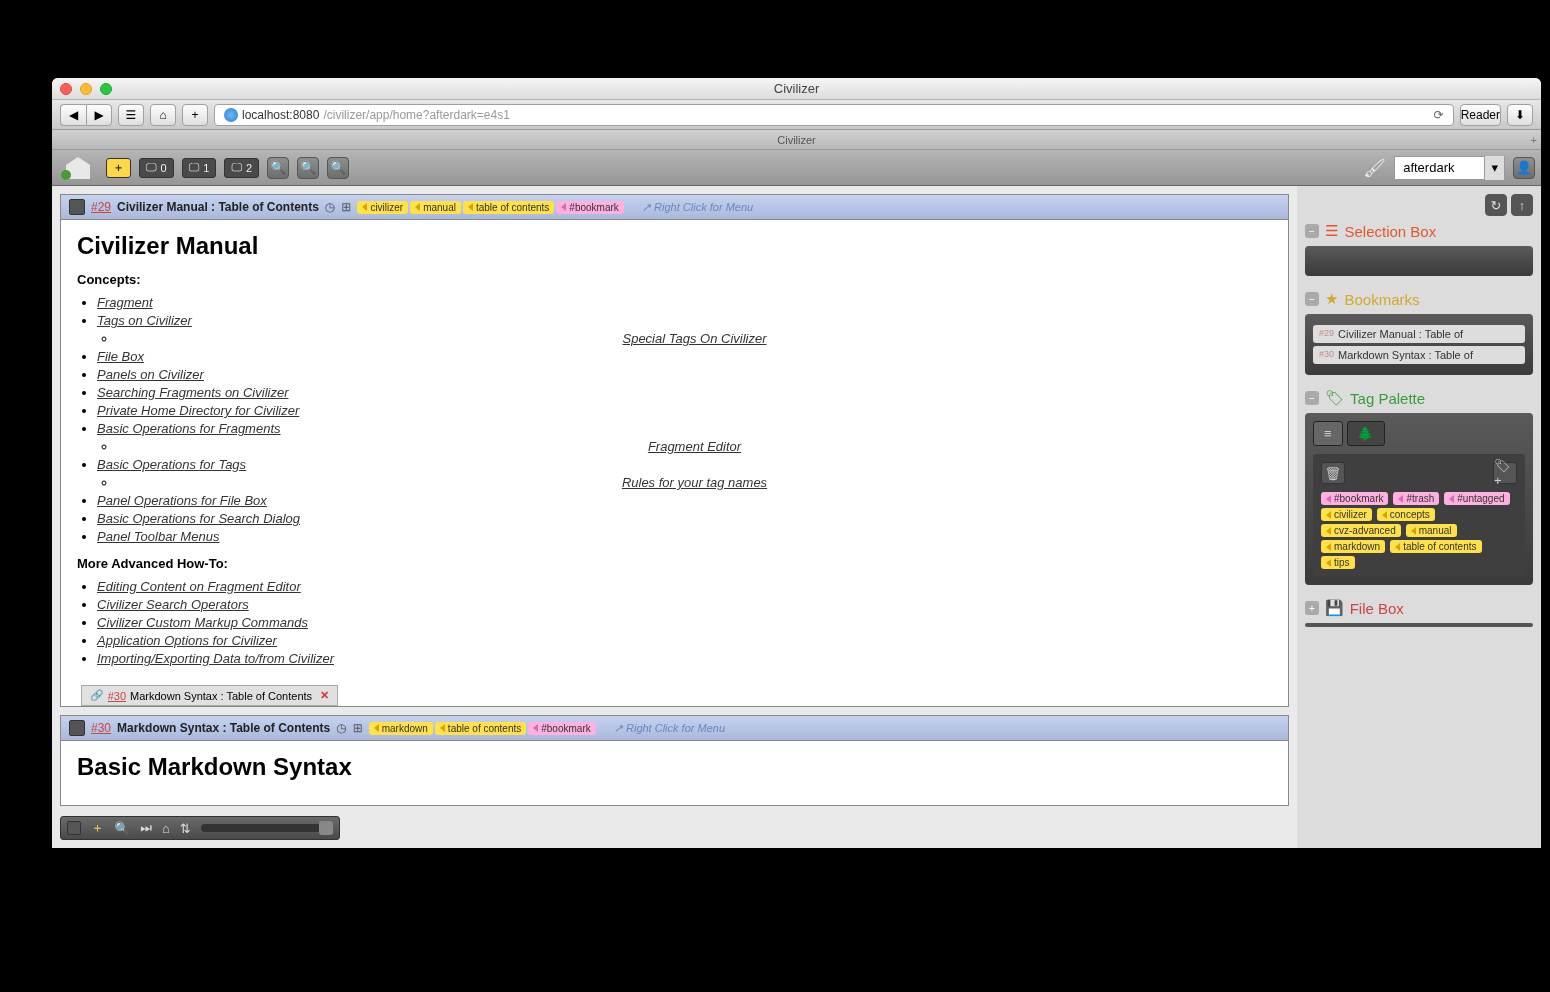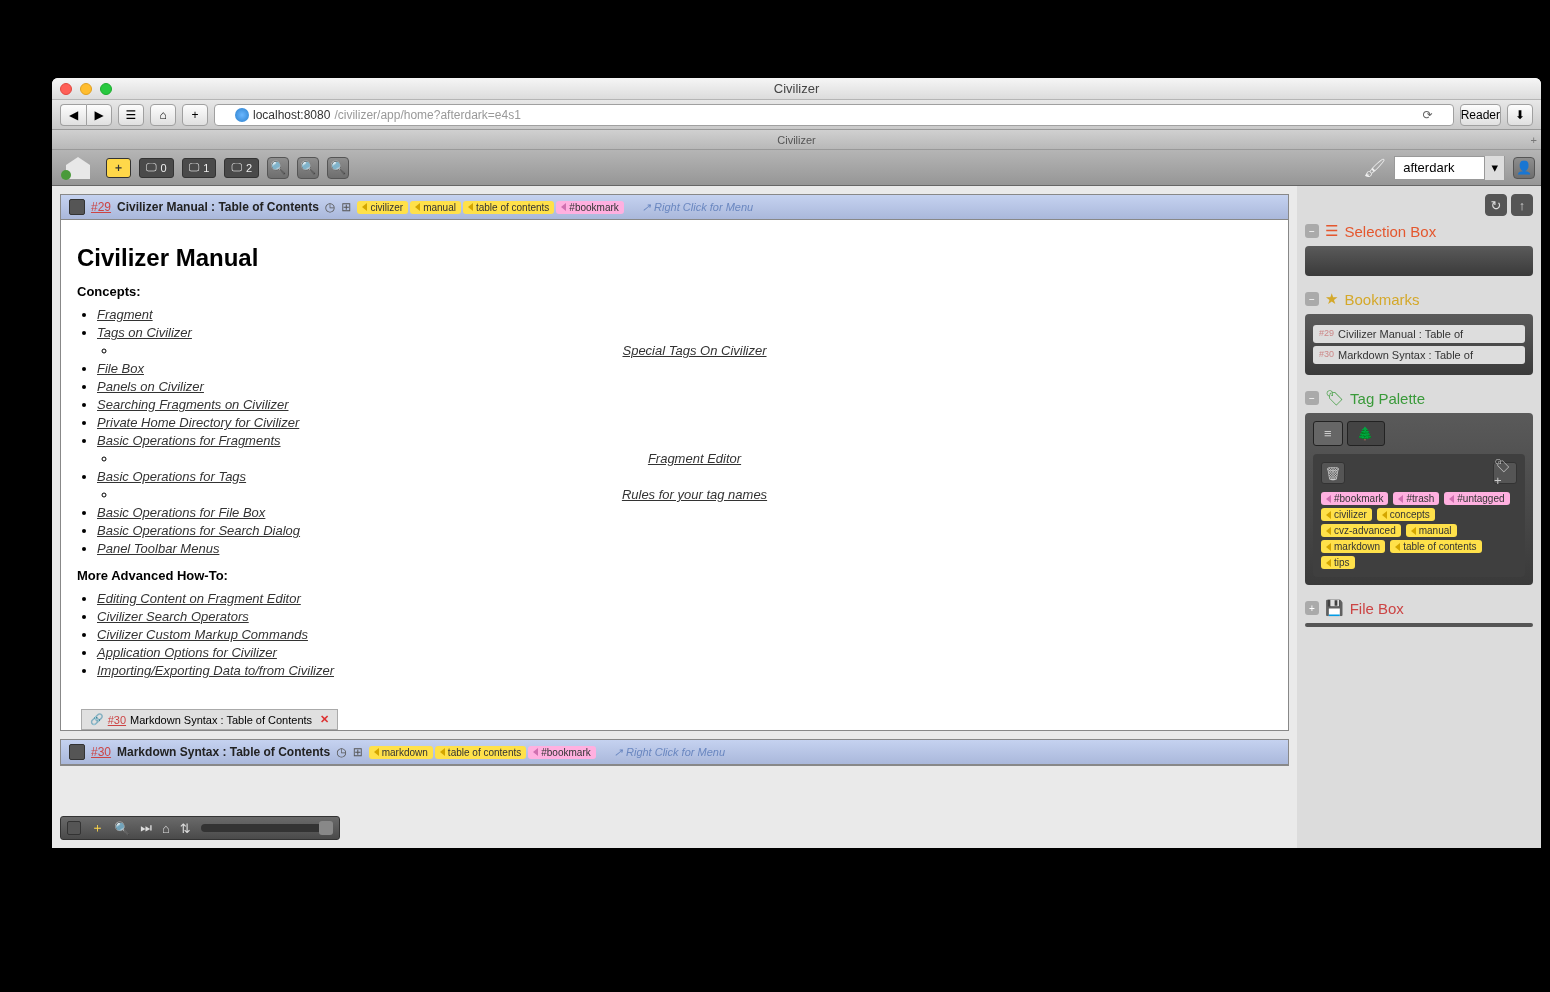--- a/index.html
+++ b/index.html
@@ -10,21 +10,21 @@
 .dot { width: 12px; height: 12px; border-radius: 50%; }
 .red { background: #ff5f57; border: 1px solid #e1483f; }
 .yellow { background: #ffbd2e; border: 1px solid #dfa022; }
 .green { background: #28c940; border: 1px solid #1dac2e; }
 .wintitle { position: absolute; left: 0; right: 0; text-align: center; font-size: 13px; color: #444; }
 .toolbar { height: 30px; background: linear-gradient(#e8e8e8, #c9c9c9); border-bottom: 1px solid #999; display: flex; align-items: center; padding: 0 8px; gap: 6px; }
 .tbtn { background: linear-gradient(#fdfdfd,#e0e0e0); border: 1px solid #a0a0a0; border-radius: 4px; height: 22px; min-width: 26px; display: flex; align-items: center; justify-content: center; font-size: 12px; cursor: pointer; }
 .nav-group { display: flex; }
 .nav-group .tbtn:first-child { border-radius: 4px 0 0 4px; border-right: none; }
 .nav-group .tbtn:last-child { border-radius: 0 4px 4px 0; }
-.urlbar { flex: 1; background: #fff; border: 1px solid #a0a0a0; border-radius: 4px; height: 22px; display: flex; align-items: center; padding: 0 20px; gap: 4px; font-size: 12px; color: #666; }
+.urlbar { flex: 1; background: #fff; border: 1px solid #a0a0a0; border-radius: 4px; height: 22px; display: flex; align-items: center; padding: 0 9px; gap: 4px; font-size: 12px; color: #666; }
 .urlbar .path { color: #333; }
 .urlbar .rest { color: #999; }
 .globe { width: 14px; height: 14px; border-radius: 50%; background: radial-gradient(#6ab7ff,#2a7fcc); }
 .tabbar { height: 20px; background: linear-gradient(#d0d0d0,#b8b8b8); display: flex; align-items: center; justify-content: center; font-size: 11px; color: #555; border-bottom: 1px solid #999; position: relative; }
 .tabbar .plus { position: absolute; right: 4px; color: #777; cursor: pointer; }
 .app-toolbar { height: 36px; background: linear-gradient(#b5b5b5,#969696); border-bottom: 1px solid #666; display: flex; align-items: center; padding: 0 6px; gap: 8px; }
 .logo { width: 40px; height: 28px; display: flex; align-items: center; justify-content: center; }
 .logo svg { width: 36px; height: 26px; }
 .sqbtn { background: #4a4a4a; color: #eee; border-radius: 3px; height: 20px; padding: 0 6px; display: flex; align-items: center; gap: 4px; font-size: 11px; cursor: pointer; border: 1px solid #333; }
 .addbtn { background: #ffd84a; color: #333; font-weight: bold; }
@@ -39,21 +39,21 @@
 .frag-header { background: linear-gradient(#c5d2f0,#aab8db); border-bottom: 1px solid #888; padding: 4px 8px; display: flex; align-items: center; gap: 6px; font-size: 12px; }
 .checkbox { width: 16px; height: 16px; background: #555; border: 1px solid #333; border-radius: 2px; cursor: pointer; }
 .frag-id { color: #c44; text-decoration: underline; cursor: pointer; }
 .frag-title { font-weight: bold; color: #222; }
 .tag { display: inline-flex; align-items: center; background: #ffe14a; color: #333; border-radius: 3px; padding: 1px 5px; font-size: 10px; margin-right: 2px; cursor: pointer; }
 .tag::before { content: ""; width: 0; height: 0; border-top: 4px solid transparent; border-bottom: 4px solid transparent; border-right: 5px solid #d4a600; margin-right: 3px; }
 .tag.pink { background: #ffb0e0; }
 .tag.pink::before { border-right-color: #d070b0; }
 .right-click { color: #6a87c0; font-style: italic; font-size: 11px; margin-left: 10px; text-align: right; }
 .right-click::before { content: "↗ "; }
-.body { padding: 24px 16px; }
+.body { padding: 12px 16px; }
 .body h1 { font-size: 24px; margin-bottom: 12px; font-weight: 600; }
 .body h4 { font-size: 13px; margin: 12px 0 8px; }
 .body ul { margin-left: 20px; font-style: italic; }
 .body ul ul { margin-left: 20px; text-align: center; }
 .body li { margin: 3px 0; }
 .body a { color: #333; text-decoration: underline; cursor: pointer; }
 .related { background: #e0e0e0; border: 1px solid #aaa; padding: 3px 8px; display: inline-flex; align-items: center; gap: 4px; font-size: 11px; margin-left: 20px; margin-top: 4px; }
 .related .rid { color: #c44; text-decoration: underline; cursor: pointer; }
 .related .rclose { color: #d33; cursor: pointer; margin-left: 4px; font-weight: bold; }
 .ico { font-size: 12px; color: #555; cursor: pointer; }
@@ -189,21 +189,21 @@
                 <li><a>Searching Fragments on Civilizer</a></li>
                 <li><a>Private Home Directory for Civilizer</a></li>
               </ul>
               <ul>
                 <li><a>Basic Operations for Fragments</a><ul>
                     <li><a>Fragment Editor</a></li>
                   </ul></li>
                 <li><a>Basic Operations for Tags</a><ul>
                     <li><a>Rules for your tag names</a></li>
                   </ul></li>
-                <li><a>Basic Operations for File Box</a></li>
+                <li><a>Panel Operations for File Box</a></li>
                 <li><a>Basic Operations for Search Dialog</a></li>
                 <li><a>Panel Toolbar Menus</a></li>
               </ul>
               <h4>More Advanced How-To:</h4>
               <ul>
                 <li><a>Editing Content on Fragment Editor</a></li>
                 <li><a>Civilizer Search Operators</a></li>
                 <li><a>Civilizer Custom Markup Commands</a></li>
                 <li><a>Application Options for Civilizer</a></li>
                 <li><a>Importing/Exporting Data to/from Civilizer</a></li>
@@ -220,20 +220,23 @@
 
       <div class="frag">
         <div class="frag-header">
           <div class="checkbox"></div>
           <span class="frag-id">#30</span>
           <span class="frag-title">Markdown Syntax : Table of Contents</span>
           <span class="ico">◷</span>
           <span class="ico">⊞</span>
           <span id="frag1tags"><span class="tag">markdown</span><span class="tag">table of contents</span><span class="tag pink">#bookmark</span></span>
           <span class="right-click">Right Click for Menu</span>
+        </div>
+        <div class="body">
+          <h1>Basic Markdown Syntax</h1>
         </div>
       </div>
     </div>
 
     <div class="sidebar">
       <div class="sidebar-top">
         <div class="roundbtn">↻</div>
         <div class="roundbtn">↑</div>
       </div>
       <div class="side-panel-head">

